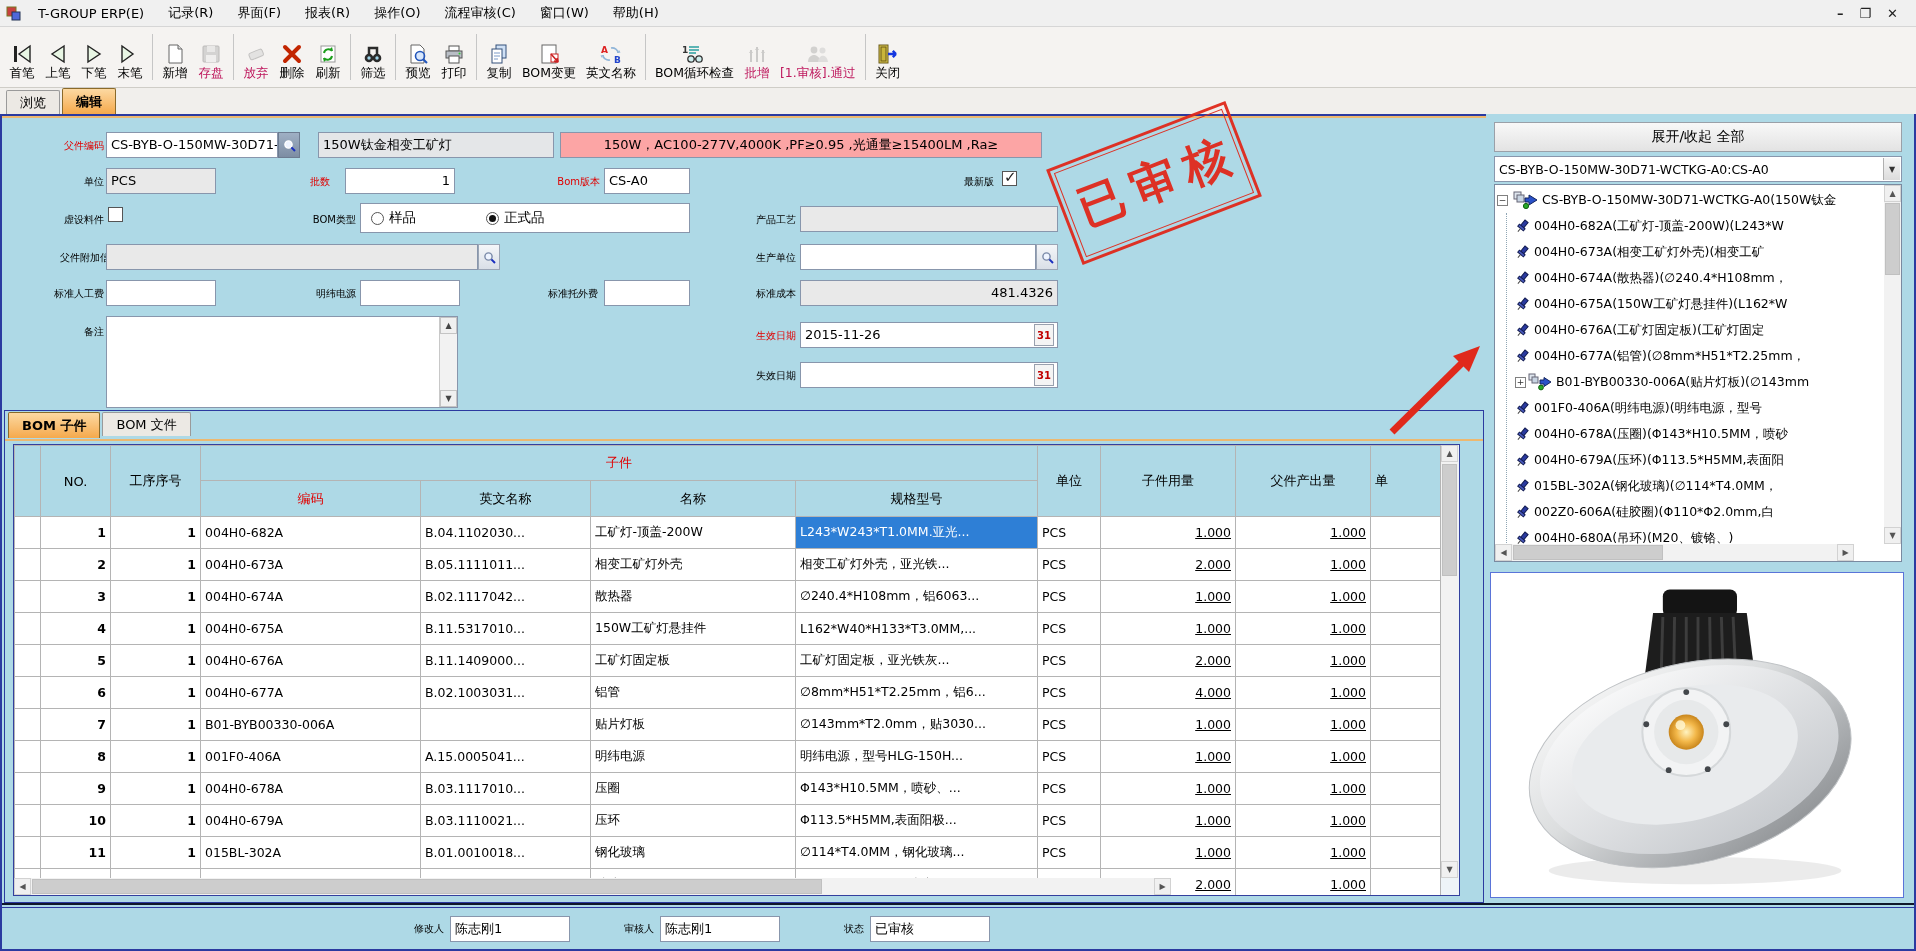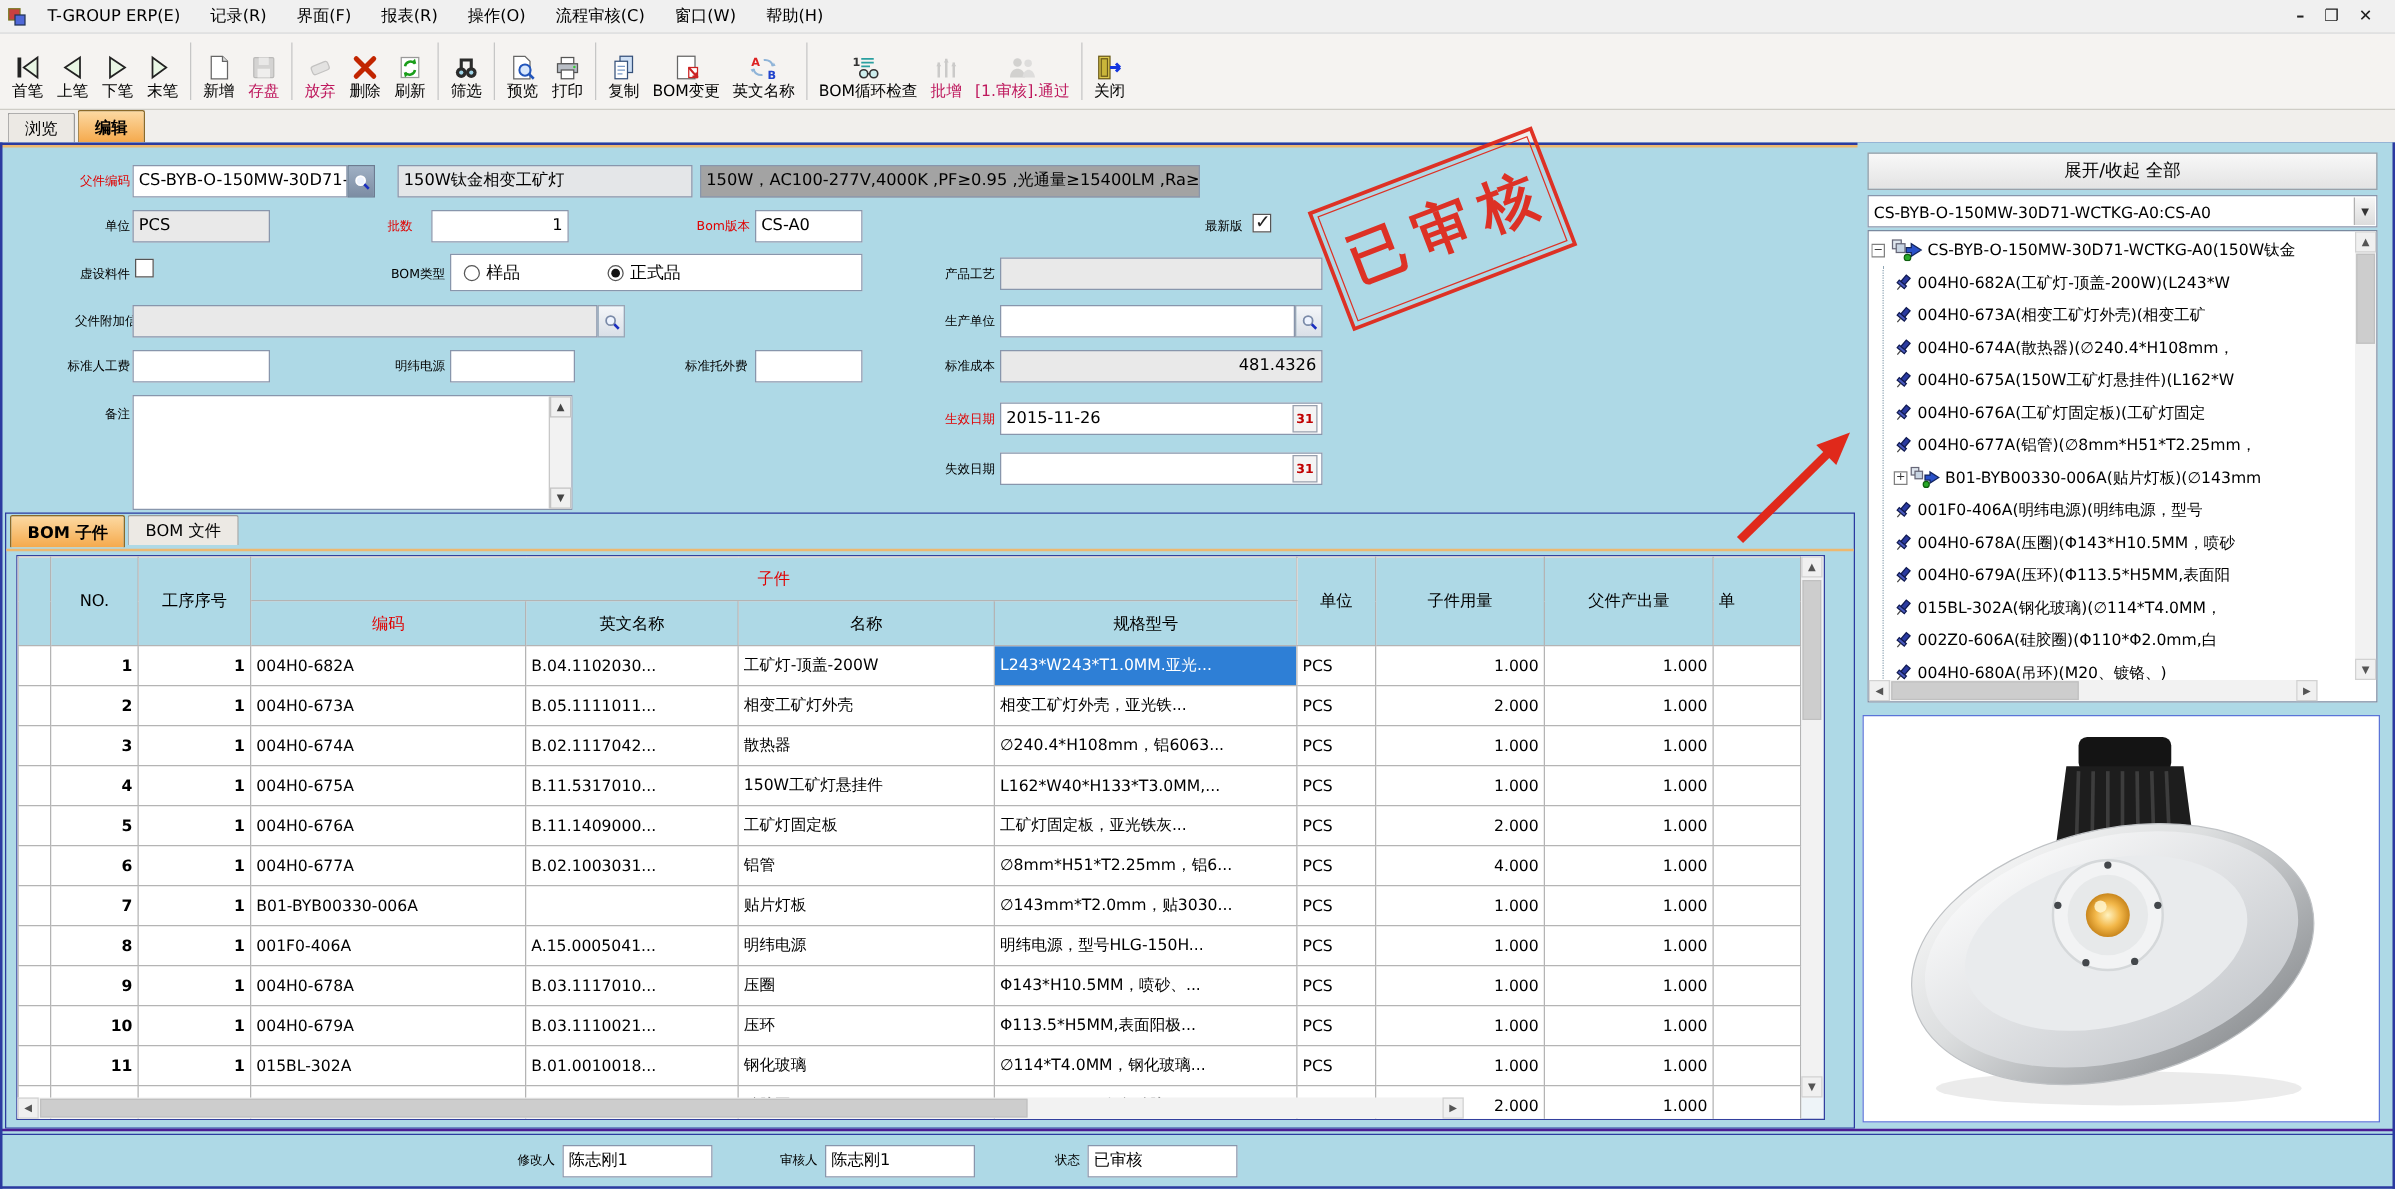--- a/index.html
+++ b/index.html
@@ -69,32 +69,32 @@
   .bom-rule-orange { position:absolute; left:0; top:28px; width:1478px; height:2px; background:#edb86f; }
   .grid-frame { position:absolute; left:8px; top:33px; width:1447px; height:452px;
     border:1px solid #33409e; background:#eef4f8; overflow:hidden; }
   table.grid { border-collapse:collapse; table-layout:fixed; width:1426px; background:#fff; font-size:12.5px; }
   .grid th, .grid td { border:1px solid #b4b4b4; padding:0 4px; overflow:hidden; white-space:nowrap; }
   .grid thead th { background:#aed9e6; font-weight:normal; font-size:13px; }
   .grid thead tr:first-child th { height:35px;margin-top:46px; }
   .grid thead tr:last-child th { height:36px; }
   .grid td { height:32px; background:#fff; }
   .grid th.red { color:#e00000; }
-  td.r, td.c-qty, td.c-out { text-align:right; }
+  td.r, td.c-qty, td.c-out { text-align:right;text-decoration:underline; }
   td.c-no, td.c-seq { text-align:right; font-weight:bold; }
   td.sel { background:#2e7fd6; color:#fff; }
 
   
   .sb { position:absolute; background:#f2f2f2; }
   .sb-arrow { position:absolute; width:17px; height:17px; background:#f0f0f0; border:1px solid #d2d2d2;
     color:#555; font-size:8px; display:flex; align-items:center; justify-content:center; }
   .sb-thumb { position:absolute; background:#cdcdcd; border:1px solid #c0c0c0; }
 
   
-  .statusbar { position:absolute; left:0; top:903px; width:1916px; height:48px; background:#aed9e6; border-top:2px solid #4c1d95; }
+  .statusbar { position:absolute; left:0; top:903px; width:1916px; height:48px; background:#aed9e6; border-top:2px solid #0f172a; }
   .statusbar::before { content:""; position:absolute; left:0; top:2px; width:100%; height:1px; background:#2b3aa0; }
 
   
   .right-panel { position:absolute; left:1486px; top:114px; width:430px; height:789px; background:#aed9e6; }
   .expand-btn { position:absolute; left:8px; top:8px; width:408px; height:30px;
     background:linear-gradient(#f8f8f8,#e3e3e3); border:1px solid #9aa0a8; font-size:14px;
     display:flex; align-items:center; justify-content:center; }
   .combo { position:absolute; left:8px; top:42px; width:408px; height:26px; background:#fff;
     border:1px solid #8896ac; font-size:12.5px; display:flex; align-items:center; padding:0 20px 0 4px;
     white-space:nowrap; overflow:hidden; }
@@ -355,21 +355,21 @@
 
   <div class="lbl red" style="left:8px;top:22px;width:96px;">父件编码</div>
   <div class="inp" style="left:106px;top:18px;width:172px;">CS-BYB-O-150MW-30D71-WCTKG-A0</div>
   <div class="lookup-btn" style="left:278px;top:18px;">
     <svg width="13" height="13">
         <circle cx="5.5" cy="5.5" r="3.6" fill="#eef4ff" stroke="#fff" stroke-width="1.4"></circle>
         <line x1="8.4" y1="8.4" x2="12" y2="12" stroke="#1a2fbf" stroke-width="2"></line>
       </svg>
   </div>
   <div class="inp ro" style="left:318px;top:18px;width:236px;background:#e4e6e8;">150W钛金相变工矿灯</div>
-  <div class="inp ro" style="left:560px;top:18px;width:400px;background:#a3a3a3;text-align:center;">150W，AC100-277V,4000K ,PF≥0.95 ,光通量≥15400LM ,Ra≥</div>
+  <div class="inp ro" style="left:560px;top:18px;width:482px;background:#fca5a5;text-align:center;">150W，AC100-277V,4000K ,PF≥0.95 ,光通量≥15400LM ,Ra≥</div>
 
   <div class="lbl" style="left:8px;top:58px;width:96px;">单位</div>
   <div class="inp ro" style="left:106px;top:54px;width:110px;">PCS</div>
   <div class="lbl red" style="left:250px;top:58px;width:80px;">批数</div>
   <div class="inp num" style="left:345px;top:54px;width:110px;">1</div>
   <div class="lbl red" style="left:520px;top:58px;width:80px;">Bom版本</div>
   <div class="inp" style="left:604px;top:54px;width:86px;">CS-A0</div>
   <div class="lbl" style="left:924px;top:58px;width:70px;">最新版</div>
   <div class="checkbox checked" style="left:1002px;top:57px;"></div>
 

